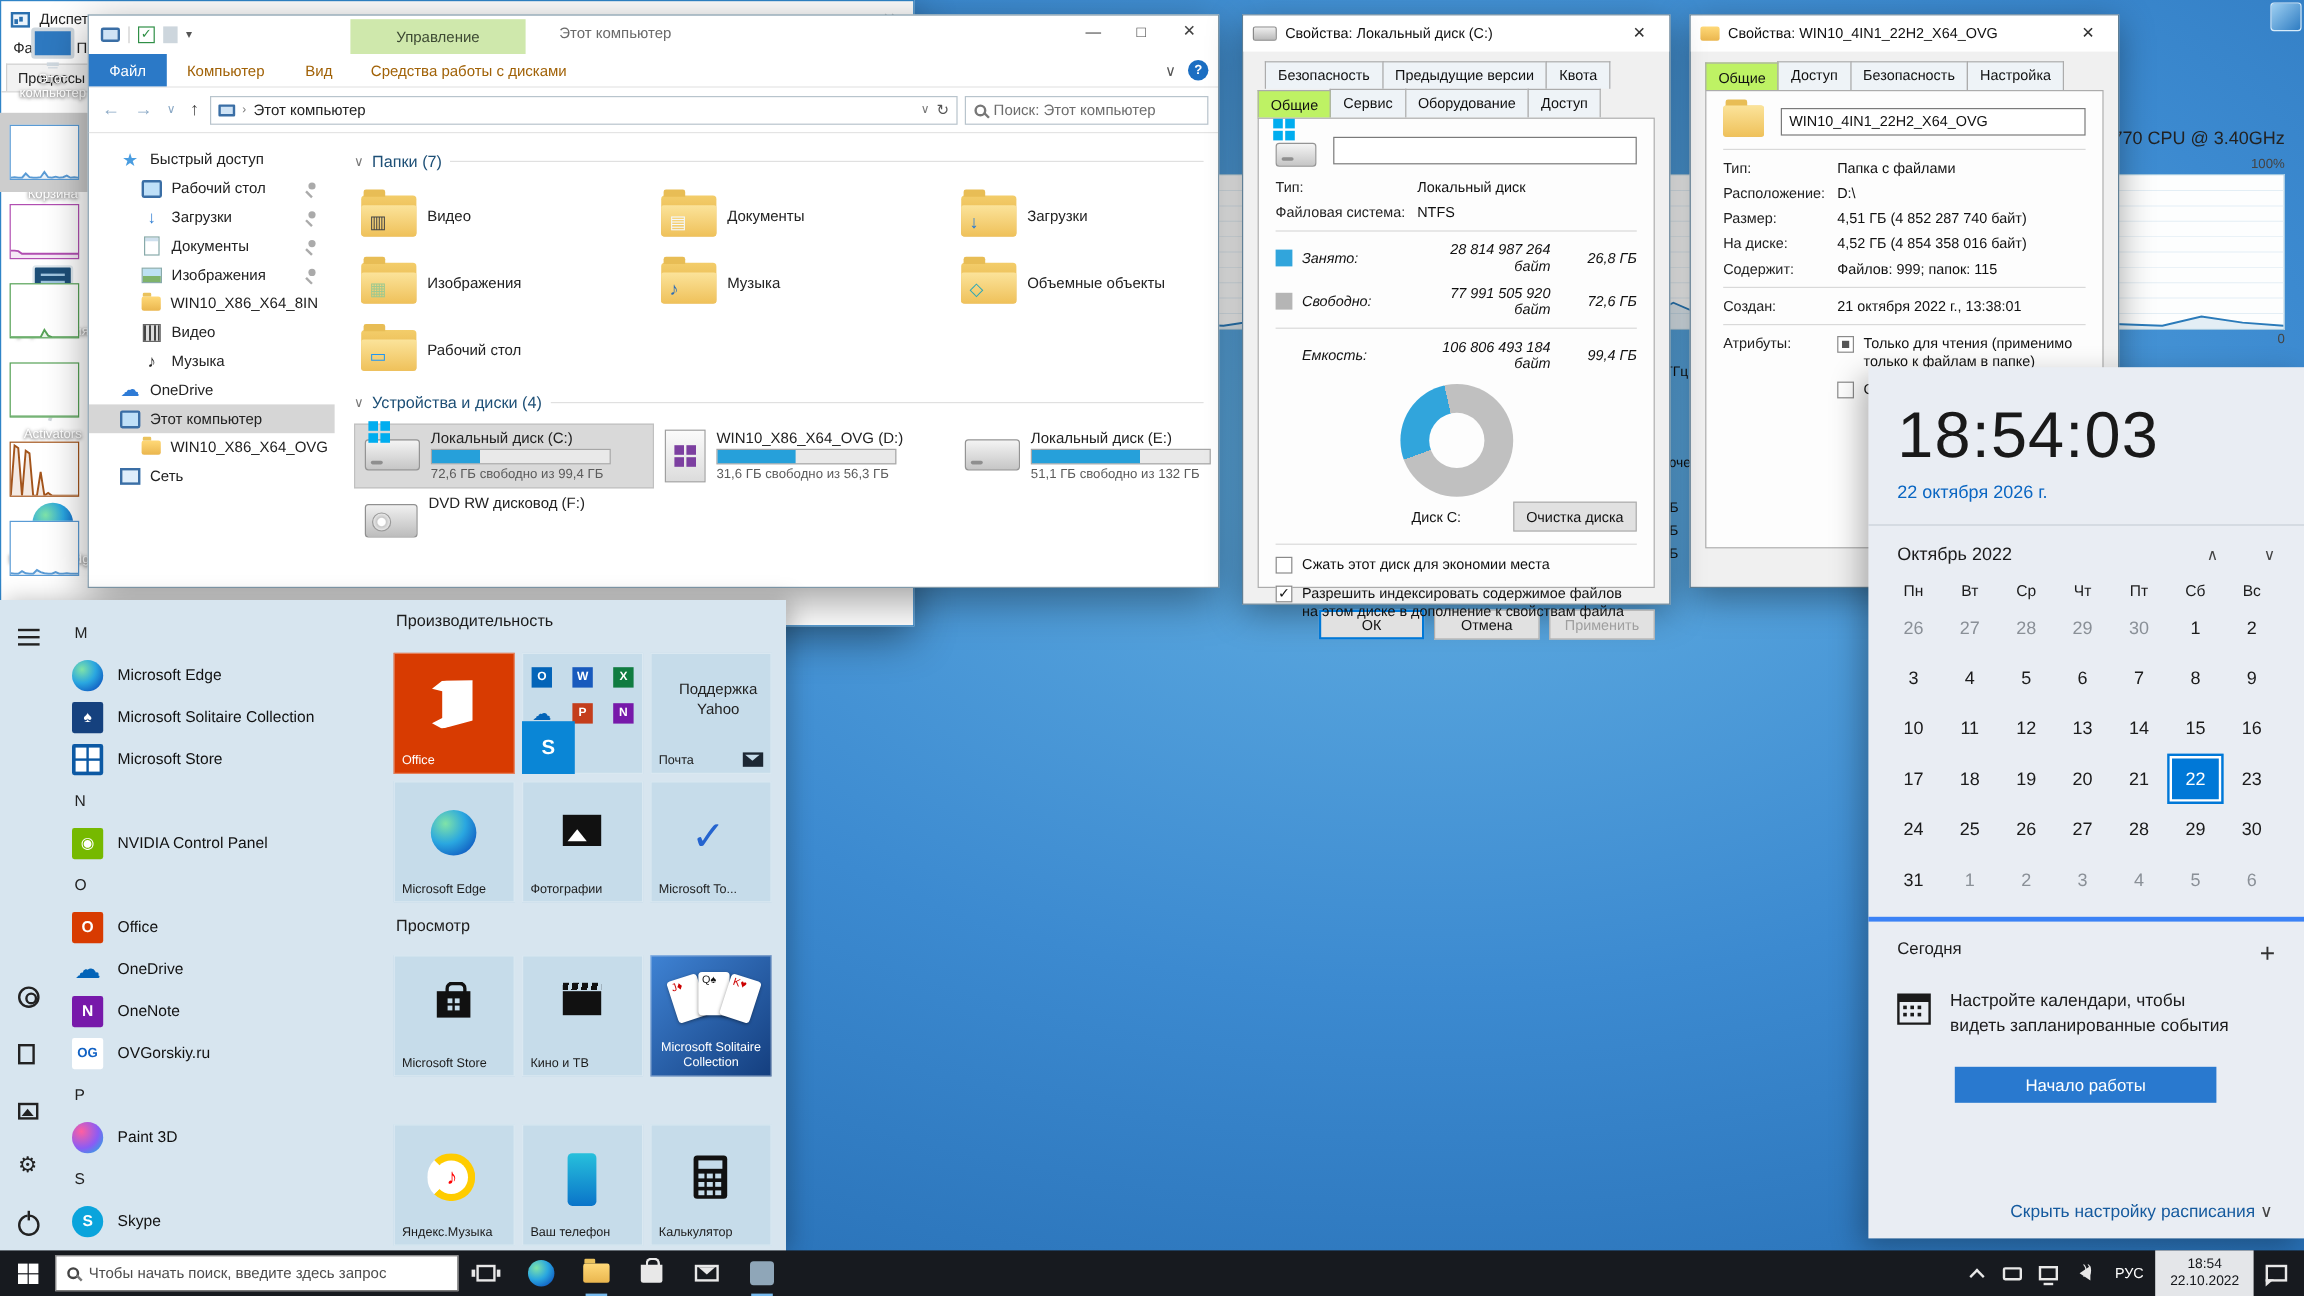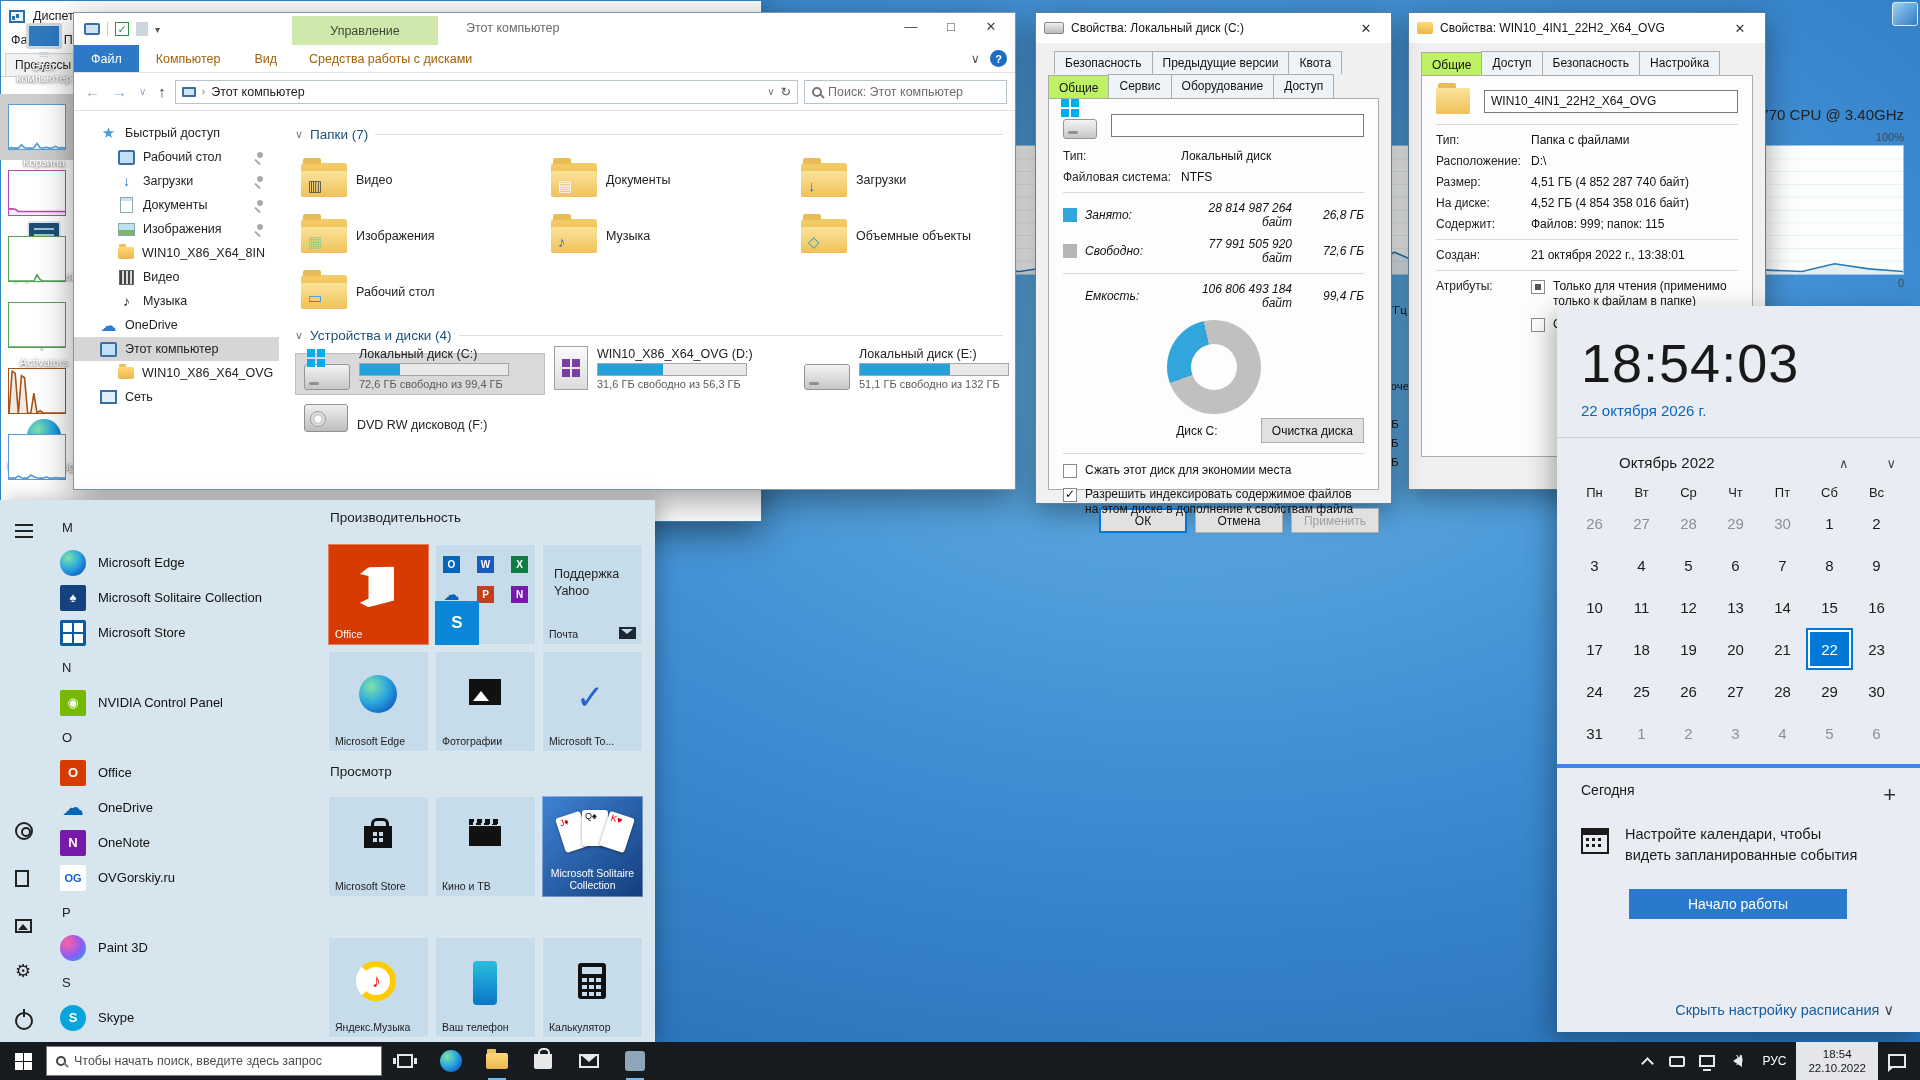--- a/index.html
+++ b/index.html
@@ -76,21 +76,21 @@
   .sec-head{color:#1d4f76;font-size:13.5px;margin:4px 0 10px 0;display:flex;align-items:center;gap:7px;}
   .sec-head .dash{flex:1;height:1px;background:#e0e0e0;margin-right:14px;}
   .chev-d{color:#777;font-size:11px;}
   .fgrid{display:grid;grid-template-columns:250px 250px 222px;margin-bottom:8px;}
   .fitem{height:56px;display:flex;align-items:center;gap:9px;padding:4px 6px;}
   .folder{width:46px;height:34px;background:linear-gradient(#f3cd6a,#e3ab40);border-radius:3px;position:relative;flex:none;}
   .folder::before{content:'';position:absolute;top:-5px;left:2px;width:18px;height:6px;background:#e8bd55;border-radius:2px 2px 0 0;}
   .folder::after{content:'';position:absolute;left:0;right:0;bottom:0;height:26px;background:linear-gradient(#fbe39a,#efc15a);border-radius:2px;}
   .fchip{position:absolute;z-index:2;left:7px;bottom:4px;font-size:15px;line-height:1;}
   .flab{font-size:12.5px;}
-  .ditem{height:42px;display:flex;align-items:flex-end;gap:9px;padding:4px 8px;border:1px solid transparent;}
+  .ditem{height:54px;display:flex;align-items:flex-start;gap:9px;padding:4px 8px;border:1px solid transparent;}
   .ditem.sel{background:#d9d9d9;border-color:#c0c0c0;}
   .dmeta{display:flex;flex-direction:column;gap:2px;}
   .dname{font-size:12.5px;}
   .dbar{width:150px;height:13px;border:1px solid #a7a7a7;background:#e9e9e9;}
   .dbar .fill{height:100%;background:#26a0da;}
   .dinfo{font-size:11px;color:#5b5b5b;}
   .hdd{width:46px;height:26px;background:linear-gradient(#f4f4f4,#c6c6c6);border:1px solid #949494;border-radius:3px;position:relative;flex:none;margin-top:8px;}
   .hdd::after{content:'';position:absolute;left:4px;bottom:4px;width:10px;height:3px;background:#8f8f8f;border-radius:2px;}
   .flag{position:absolute;display:grid;grid-template-columns:8px 8px;grid-template-rows:8px 8px;gap:2px;}
   .flag i{background:#00adef;}
@@ -219,21 +219,21 @@
   .tiles{position:absolute;left:326px;top:0;width:325px;}
   .grp{position:absolute;font-size:13.5px;color:#1c1c1c;}
   .tile{position:absolute;width:101px;height:101px;background:#c6dcea;box-shadow:inset 0 0 0 1px rgba(255,255,255,.35);}
   .tile .tlab{position:absolute;left:7px;bottom:5px;font-size:10.5px;color:#1c1c1c;}
   .tile-office{background:#d83b01;}
   .tile-office .tlab{color:#fff;}
   .off-logo{position:absolute;left:32px;top:22px;width:34px;height:40px;background:#fff;transform:skewY(-8deg);clip-path:polygon(25% 0,100% 8%,100% 92%,25% 100%,0 86%,25% 78%,25% 22%,0 14%);}
   .cluster{display:grid;grid-template-columns:repeat(3,17px);grid-template-rows:17px 17px;gap:13px 17px;position:absolute;left:8px;top:12px;}
   .mi{width:17px;height:17px;color:#fff;font-size:10px;font-weight:bold;display:flex;align-items:center;justify-content:center;}
   .skypetile{position:absolute;left:0;bottom:0;width:44px;height:44px;background:#0a86d6;display:flex;align-items:center;justify-content:center;color:#fff;font-weight:bold;font-size:17px;}
-  .mailtile .yhd{position:absolute;top:22px;left:12px;right:0;text-align:left;font-size:12.5px;color:#222;line-height:17px;}
+  .mailtile .yhd{position:absolute;top:22px;left:12px;right:0;text-align:center;font-size:12.5px;color:#222;line-height:17px;}
   .env{position:absolute;right:7px;bottom:6px;width:17px;height:12px;background:#1c2733;}
   .env::after{content:'';position:absolute;left:2px;top:2px;border-left:6px solid transparent;border-right:6px solid transparent;border-top:5px solid #c6dcea;}
   .tile-ph .photic{position:absolute;left:34px;top:28px;width:32px;height:26px;background:#111;}
   .photic::after{content:'';position:absolute;left:4px;bottom:4px;border-left:8px solid transparent;border-right:8px solid transparent;border-bottom:10px solid #fff;}
   .todo{position:absolute;left:34px;top:26px;font-size:34px;color:#2564cf;font-weight:bold;}
   .bag{position:absolute;left:36px;top:30px;width:28px;height:22px;background:#111;}
   .bag::before{content:'';position:absolute;left:7px;top:-8px;width:12px;height:8px;border:3px solid #111;border-bottom:none;border-radius:6px 6px 0 0;}
   .bag::after{content:'';position:absolute;left:9px;top:6px;width:4px;height:4px;background:#c6dcea;box-shadow:6px 0 0 #c6dcea,0 6px 0 #c6dcea,6px 6px 0 #c6dcea;}
   .clap{position:absolute;left:34px;top:30px;width:32px;height:20px;background:#111;}
   .clap::before{content:'';position:absolute;left:0;top:-7px;width:32px;height:6px;background:repeating-linear-gradient(100deg,#111 0 5px,#c6dcea 5px 8px);}
@@ -250,21 +250,21 @@
   .calcic{position:absolute;left:36px;top:26px;width:28px;height:36px;background:#111;border-radius:3px;}
   .calcic::before{content:'';position:absolute;left:4px;top:4px;right:4px;height:7px;background:#c6dcea;}
   .calcic::after{content:'';position:absolute;left:4px;top:15px;width:5px;height:4px;background:#c6dcea;
     box-shadow:7px 0 0 #c6dcea,14px 0 0 #c6dcea,0 7px 0 #c6dcea,7px 7px 0 #c6dcea,14px 7px 0 #c6dcea,0 14px 0 #c6dcea,7px 14px 0 #c6dcea,14px 14px 0 #c6dcea;}
   
   .cal{position:absolute;left:1557px;top:306px;width:363px;height:726px;z-index:6;background:#e9edf3;
     box-shadow:-6px 8px 24px rgba(0,0,0,.3);color:#1b1b1b;}
   .clock{font-size:54px;font-weight:300;letter-spacing:1px;padding:26px 0 0 24px;color:#191919;}
   .cdate{color:#0a66c2;font-size:15px;padding:8px 0 18px 24px;}
   .cal hr{border:none;border-top:1px solid #c9cfd7;margin:0;}
-  .mon-row{display:flex;align-items:flex-end;padding:16px 24px 8px;margin-left:38px;}
+  .mon-row{display:flex;align-items:center;padding:16px 24px 8px;}
   .mon-row .m{flex:1;font-size:15px;}
   .mon-row .ch{color:#444;font-size:13px;padding-left:38px;}
   .wd-row{display:grid;grid-template-columns:repeat(7,47px);padding:6px 0 2px 14px;text-align:center;font-size:13px;}
   .cgrid{display:grid;grid-template-columns:repeat(7,47px);grid-auto-rows:42px;padding-left:14px;text-align:center;}
   .ccell{display:flex;align-items:center;justify-content:center;font-size:15px;}
   .ccell.mut{color:#8a9097;}
   .ccell.sel{background:#0078d7;color:#fff;box-shadow:inset 0 0 0 2px #0078d7,inset 0 0 0 4px #fff;}
   .today-row{display:flex;align-items:flex-start;padding:14px 24px 6px;border-top:4px solid #3b82f6;margin-top:10px;font-size:14px;}
   .today-row .t{flex:1;}
   .plus{font-size:22px;color:#333;}

